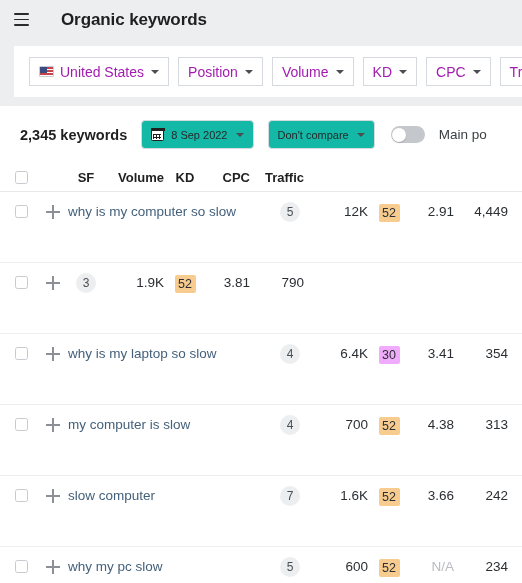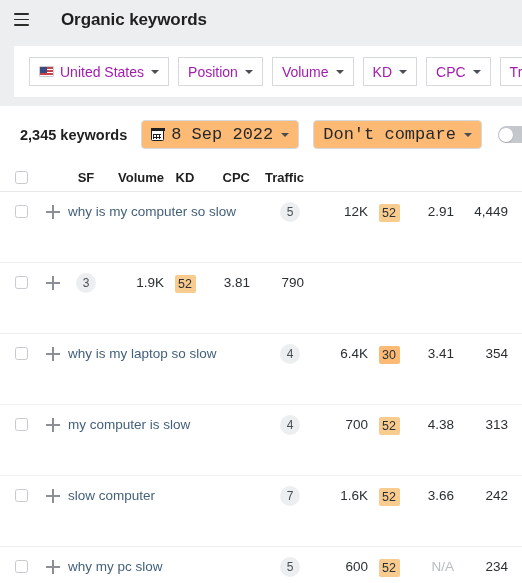--- a/index.html
+++ b/index.html
@@ -129,31 +129,30 @@
   .kw-count {
     font-size: 14.5px;
     font-weight: bold;
     color: #1f1f1f;
     white-space: nowrap;
   }
   .date-btn {
     height: 29px;
     border: 1px solid #d6d9dd;
     border-radius: 4px;
-    background: #fdba74;
+    background: #14b8a6;
     display: inline-flex;
     align-items: center;
     padding: 0 9px;
-    font-size: 17px;
+    font-size: 11px;
     color: #26282b;
     white-space: nowrap;
     cursor: pointer;
     gap: 7px;
     flex: none;
-    font-family: Liberation Mono, monospace;
   }
   .cal-icon {
     width: 13px; height: 13px;
     position: relative;
     flex: none;
     border: 1.5px solid #1f1f1f;
     border-radius: 1.5px;
     background: #fff;
   }
   .cal-icon::before {
@@ -281,21 +280,21 @@
     height: 18px;
     border-radius: 2px;
     font-size: 12.5px;
     color: #2b2f33;
     display: flex;
     align-items: center;
     justify-content: center;
     padding: 0 3px;
   }
   .kd-hard   { background: #f8cb8e; }
-  .kd-medium { background: #fdba74; }
+  .kd-medium { background: #f0abfc; }
 
   .na { color: #b9bcc0; }
 
   .num { line-height: 16px; }
 </style>
 </head>
 <body>
 
 <div class="app">
 

